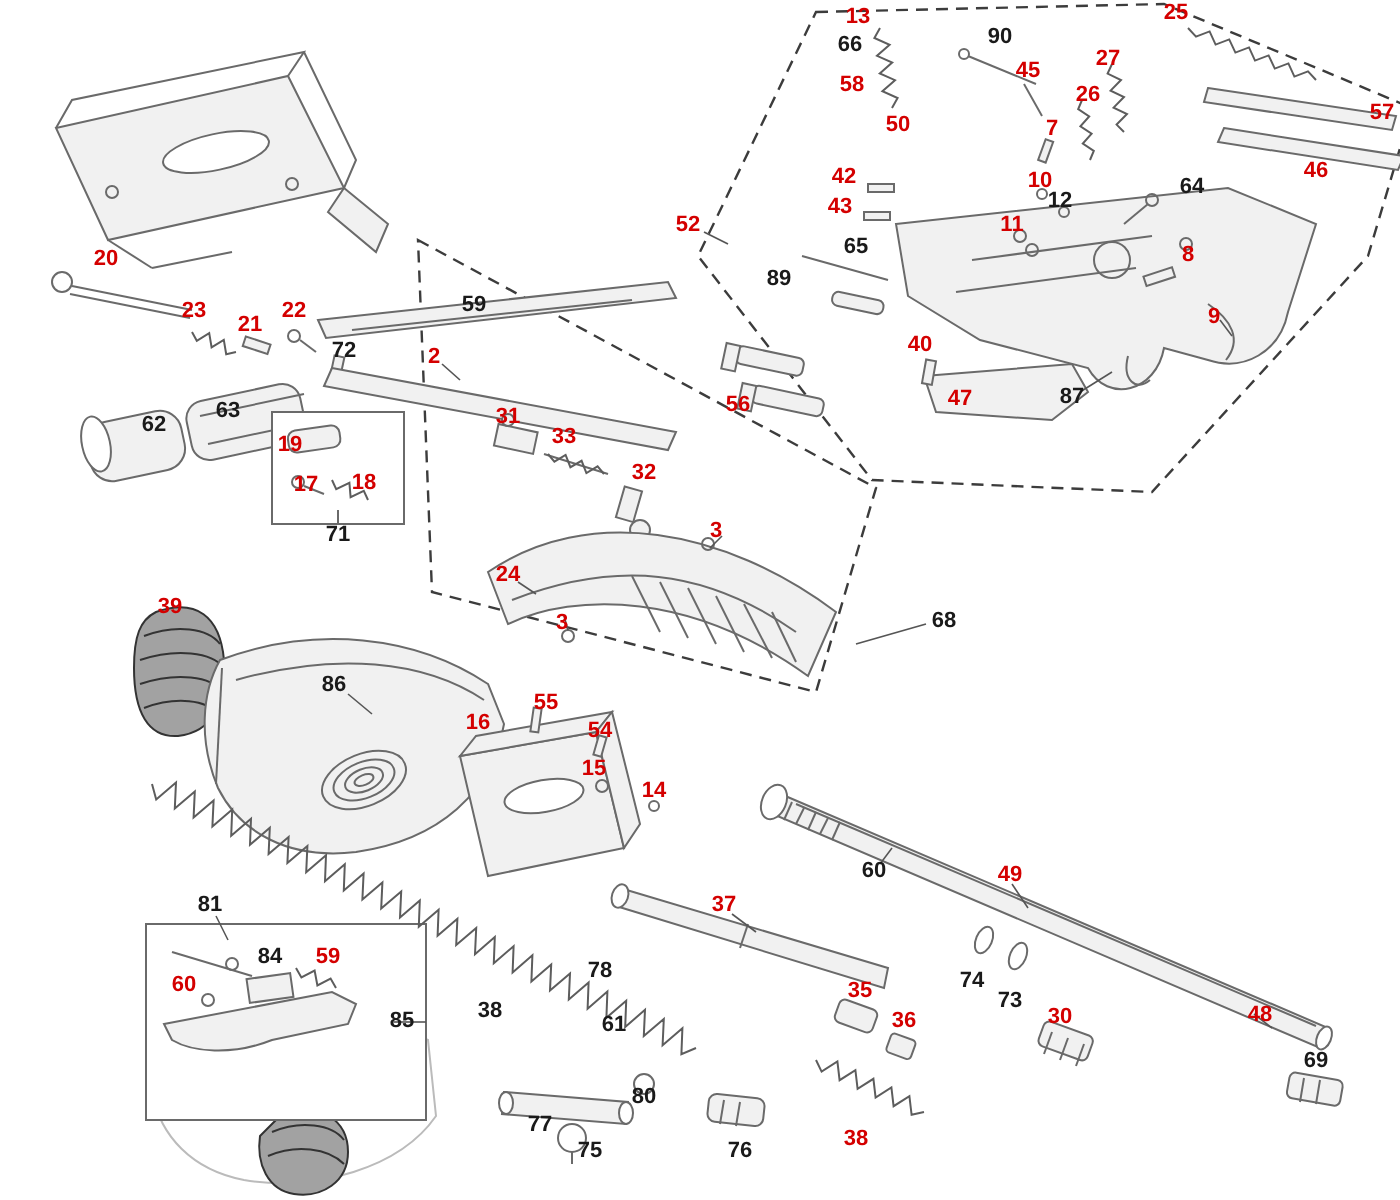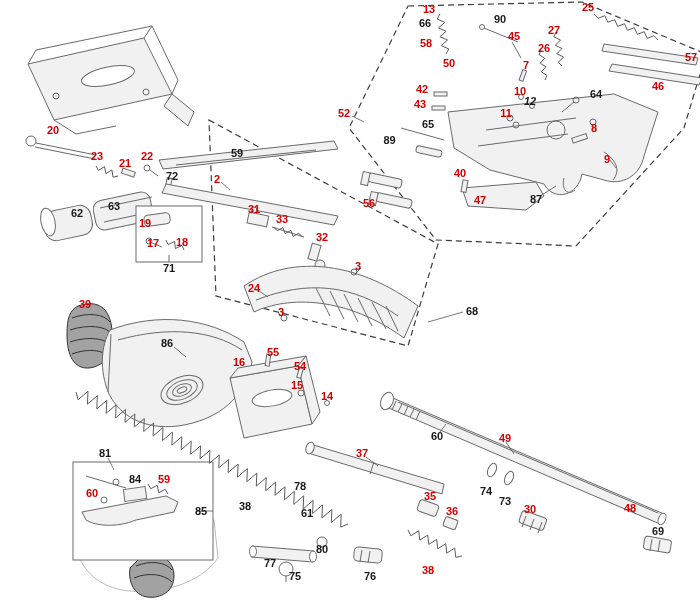--- a/index.html
+++ b/index.html
@@ -266,21 +266,21 @@
       <span class="callout red" style="left: 538px; top: 30px;">27</span>
       <span class="callout red" style="left: 498px; top: 36px;">45</span>
       <span class="callout red" style="left: 528px; top: 48px;">26</span>
       <span class="callout red" style="left: 669px; top: 57px; padding-left: 12px;">57</span>
       <span class="callout red" style="left: 433px; top: 63px;">50</span>
       <span class="callout red" style="left: 510px; top: 65px;">7</span>
       <span class="callout red" style="left: 642px; top: 86px;">46</span>
       <span class="callout black" style="left: 566px; top: 94px; padding-left: 28px;">64</span>
       <span class="callout red" style="left: 406px; top: 89px;">42</span>
       <span class="callout red" style="left: 504px; top: 91px;">10</span>
-      <span class="callout black" style="left: 514px; top: 101px; font-style: italic;">12</span>
+      <span class="callout black" style="left: 514px; top: 101px;">12</span>
       <span class="callout red" style="left: 404px; top: 104px;">43</span>
       <span class="callout red" style="left: 490px; top: 113px;">11</span>
       <span class="callout red" style="left: 578px; top: 128px;">8</span>
       <span class="callout red" style="left: 328px; top: 113px;">52</span>
       <span class="callout black" style="left: 372px; top: 124px; margin-left: 40px;">65</span>
       <span class="callout black" style="left: 358px; top: 140px; padding-left: 31px;">89</span>
       <span class="callout red" style="left: 591px; top: 159px;">9</span>
       <span class="callout red" style="left: 444px; top: 173px;">40</span>
       <span class="callout red" style="left: 353px; top: 203px;">56</span>
       <span class="callout red" style="left: 464px; top: 200px;">47</span>

